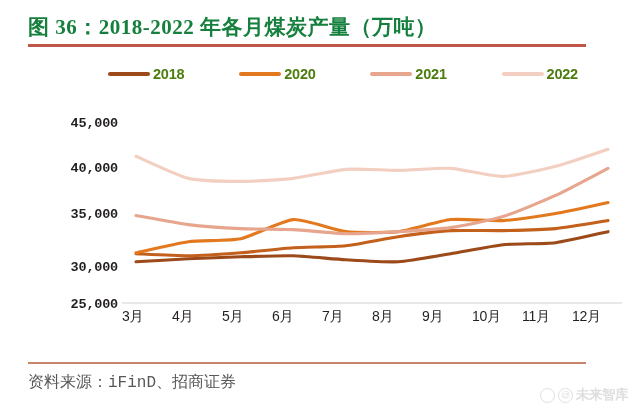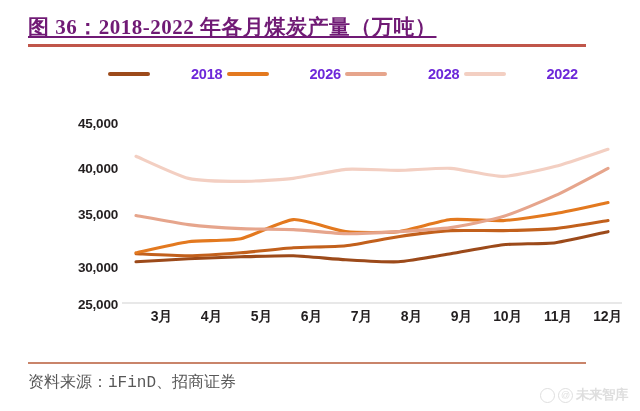--- a/index.html
+++ b/index.html
@@ -27,25 +27,24 @@
   .title-block {
     position: absolute;
     left: 28px;
     top: 14px;
     width: 584px;
   }
   .title-text {
     font-family: "Liberation Serif", serif;
     font-size: 21px;
     font-weight: bold;
-    color: #701a75;
+    color: #15803d;
     letter-spacing: 0.5px;
     white-space: nowrap;
     line-height: 1.25;
-    text-decoration: underline;
   }
   .title-rule {
     margin-top: 4px;
     height: 2.5px;
     background: #C0564A;
     width: 558px;
   }
 
   
   .legend {
@@ -65,23 +64,22 @@
   .legend-swatch {
     display: block;
     width: 42px;
     height: 4px;
     border-radius: 2px;
   }
   .legend-label {
     font-family: "Liberation Sans", sans-serif;
     font-size: 14.5px;
     font-weight: bold;
-    color: #6d28d9;
+    color: #4d7c0f;
     letter-spacing: -0.2px;
-    margin-left: 38px;
   }
 
   
   .plot-wrap {
     position: absolute;
     left: 0;
     top: 96px;
     width: 640px;
     height: 250px;
   }
@@ -89,21 +87,21 @@
     position: absolute;
     left: 40px;
     top: 0;
     width: 78px;
     height: 220px;
   }
   .ytick {
     position: absolute;
     right: 0;
     transform: translateY(-50%);
-    font-family: Liberation Sans, sans-serif;
+    font-family: Liberation Mono, monospace;
     font-size: 13.5px;
     font-weight: bold;
     color: #231f20;
     white-space: nowrap;
     letter-spacing: -0.2px;
   }
 
   .chart-svg {
     position: absolute;
     left: 122px;
@@ -115,24 +113,24 @@
 
   .xaxis {
     position: absolute;
     left: 122px;
     top: 212px;
     width: 500px;
     display: flex;
   }
   .xtick {
     flex: 1 1 0;
-    text-align: right;
+    text-align: left;
     font-family: "Liberation Sans", sans-serif;
     font-size: 14px;
-    font-weight: bold;
+    font-weight: normal;
     color: #231f20;
     white-space: nowrap;
     letter-spacing: -0.3px;
   }
 
   
   .footer-rule {
     position: absolute;
     left: 28px;
     top: 362px;
@@ -196,25 +194,25 @@
     <div class="title-rule"></div>
   </div>
 
   <div class="legend">
     <div class="legend-item">
       <span class="legend-swatch" style="background:#9C4A1A"></span>
       <span class="legend-label">2018</span>
     </div>
     <div class="legend-item">
       <span class="legend-swatch" style="background:#E3791F"></span>
-      <span class="legend-label">2026</span>
+      <span class="legend-label">2020</span>
     </div>
     <div class="legend-item">
       <span class="legend-swatch" style="background:#E6A58C"></span>
-      <span class="legend-label">2028</span>
+      <span class="legend-label">2021</span>
     </div>
     <div class="legend-item">
       <span class="legend-swatch" style="background:#F3CFC2"></span>
       <span class="legend-label">2022</span>
     </div>
   </div>
 
   <div class="plot-wrap">
 
     <div class="yaxis">

